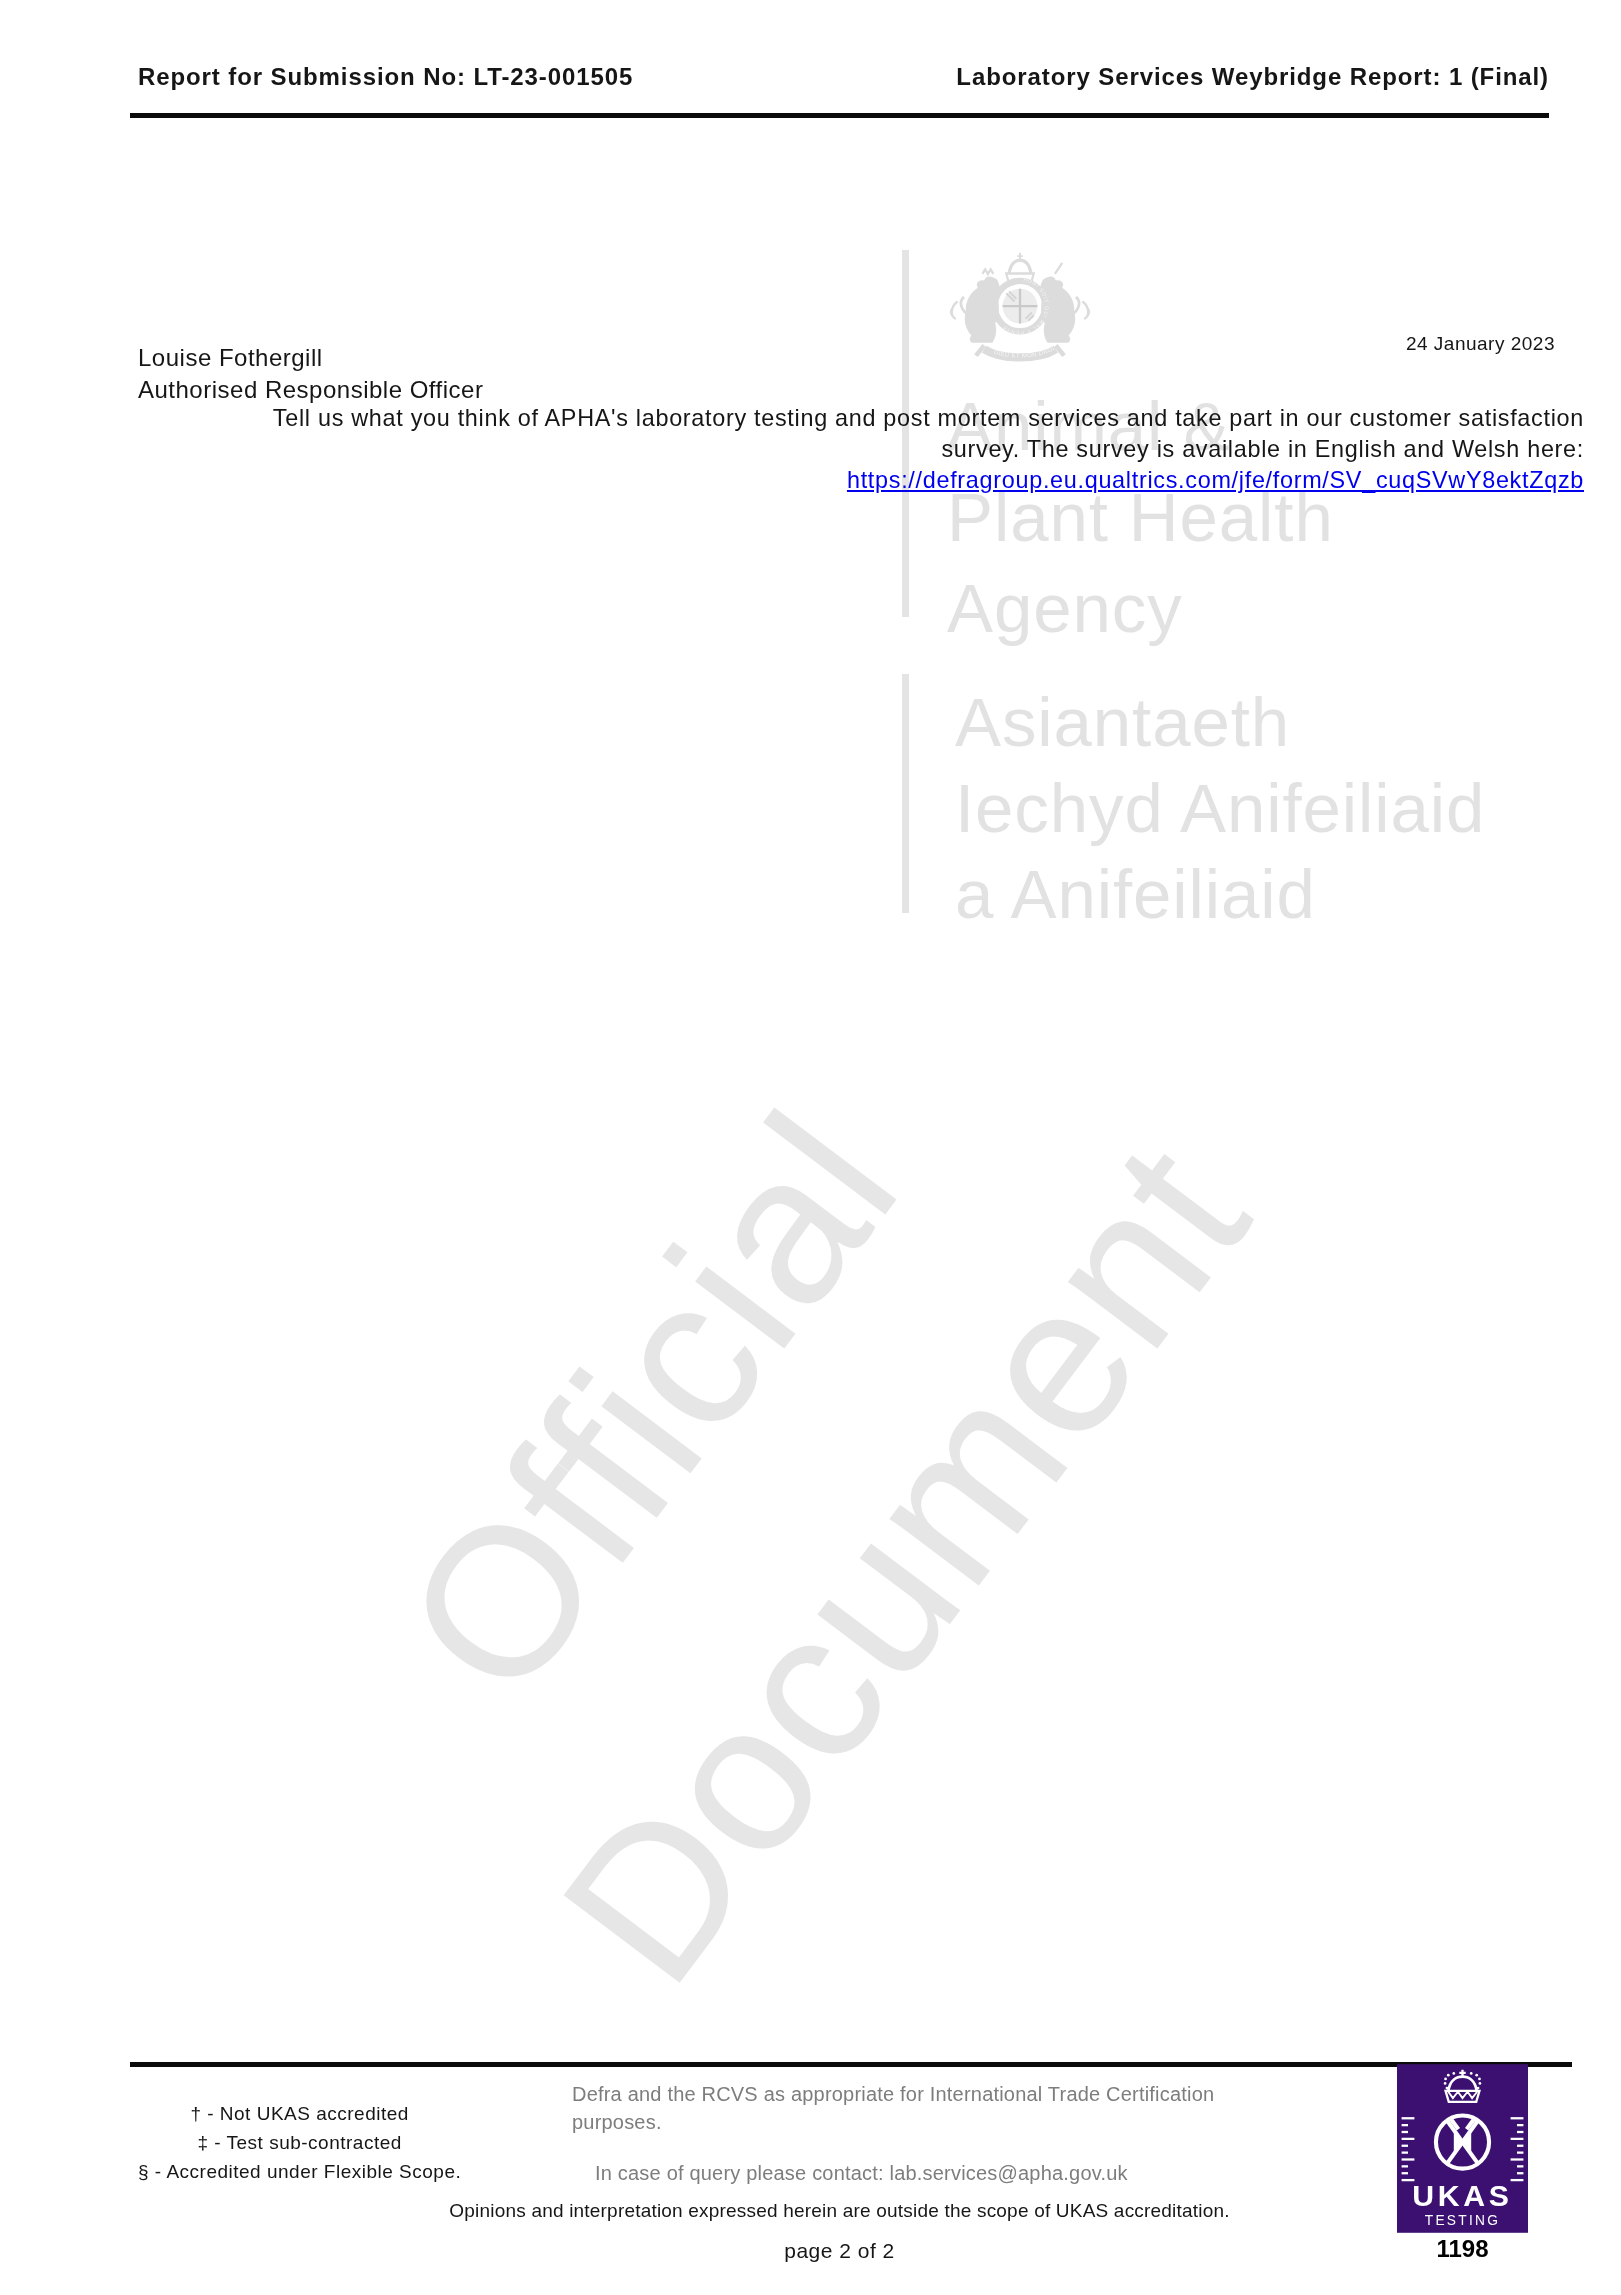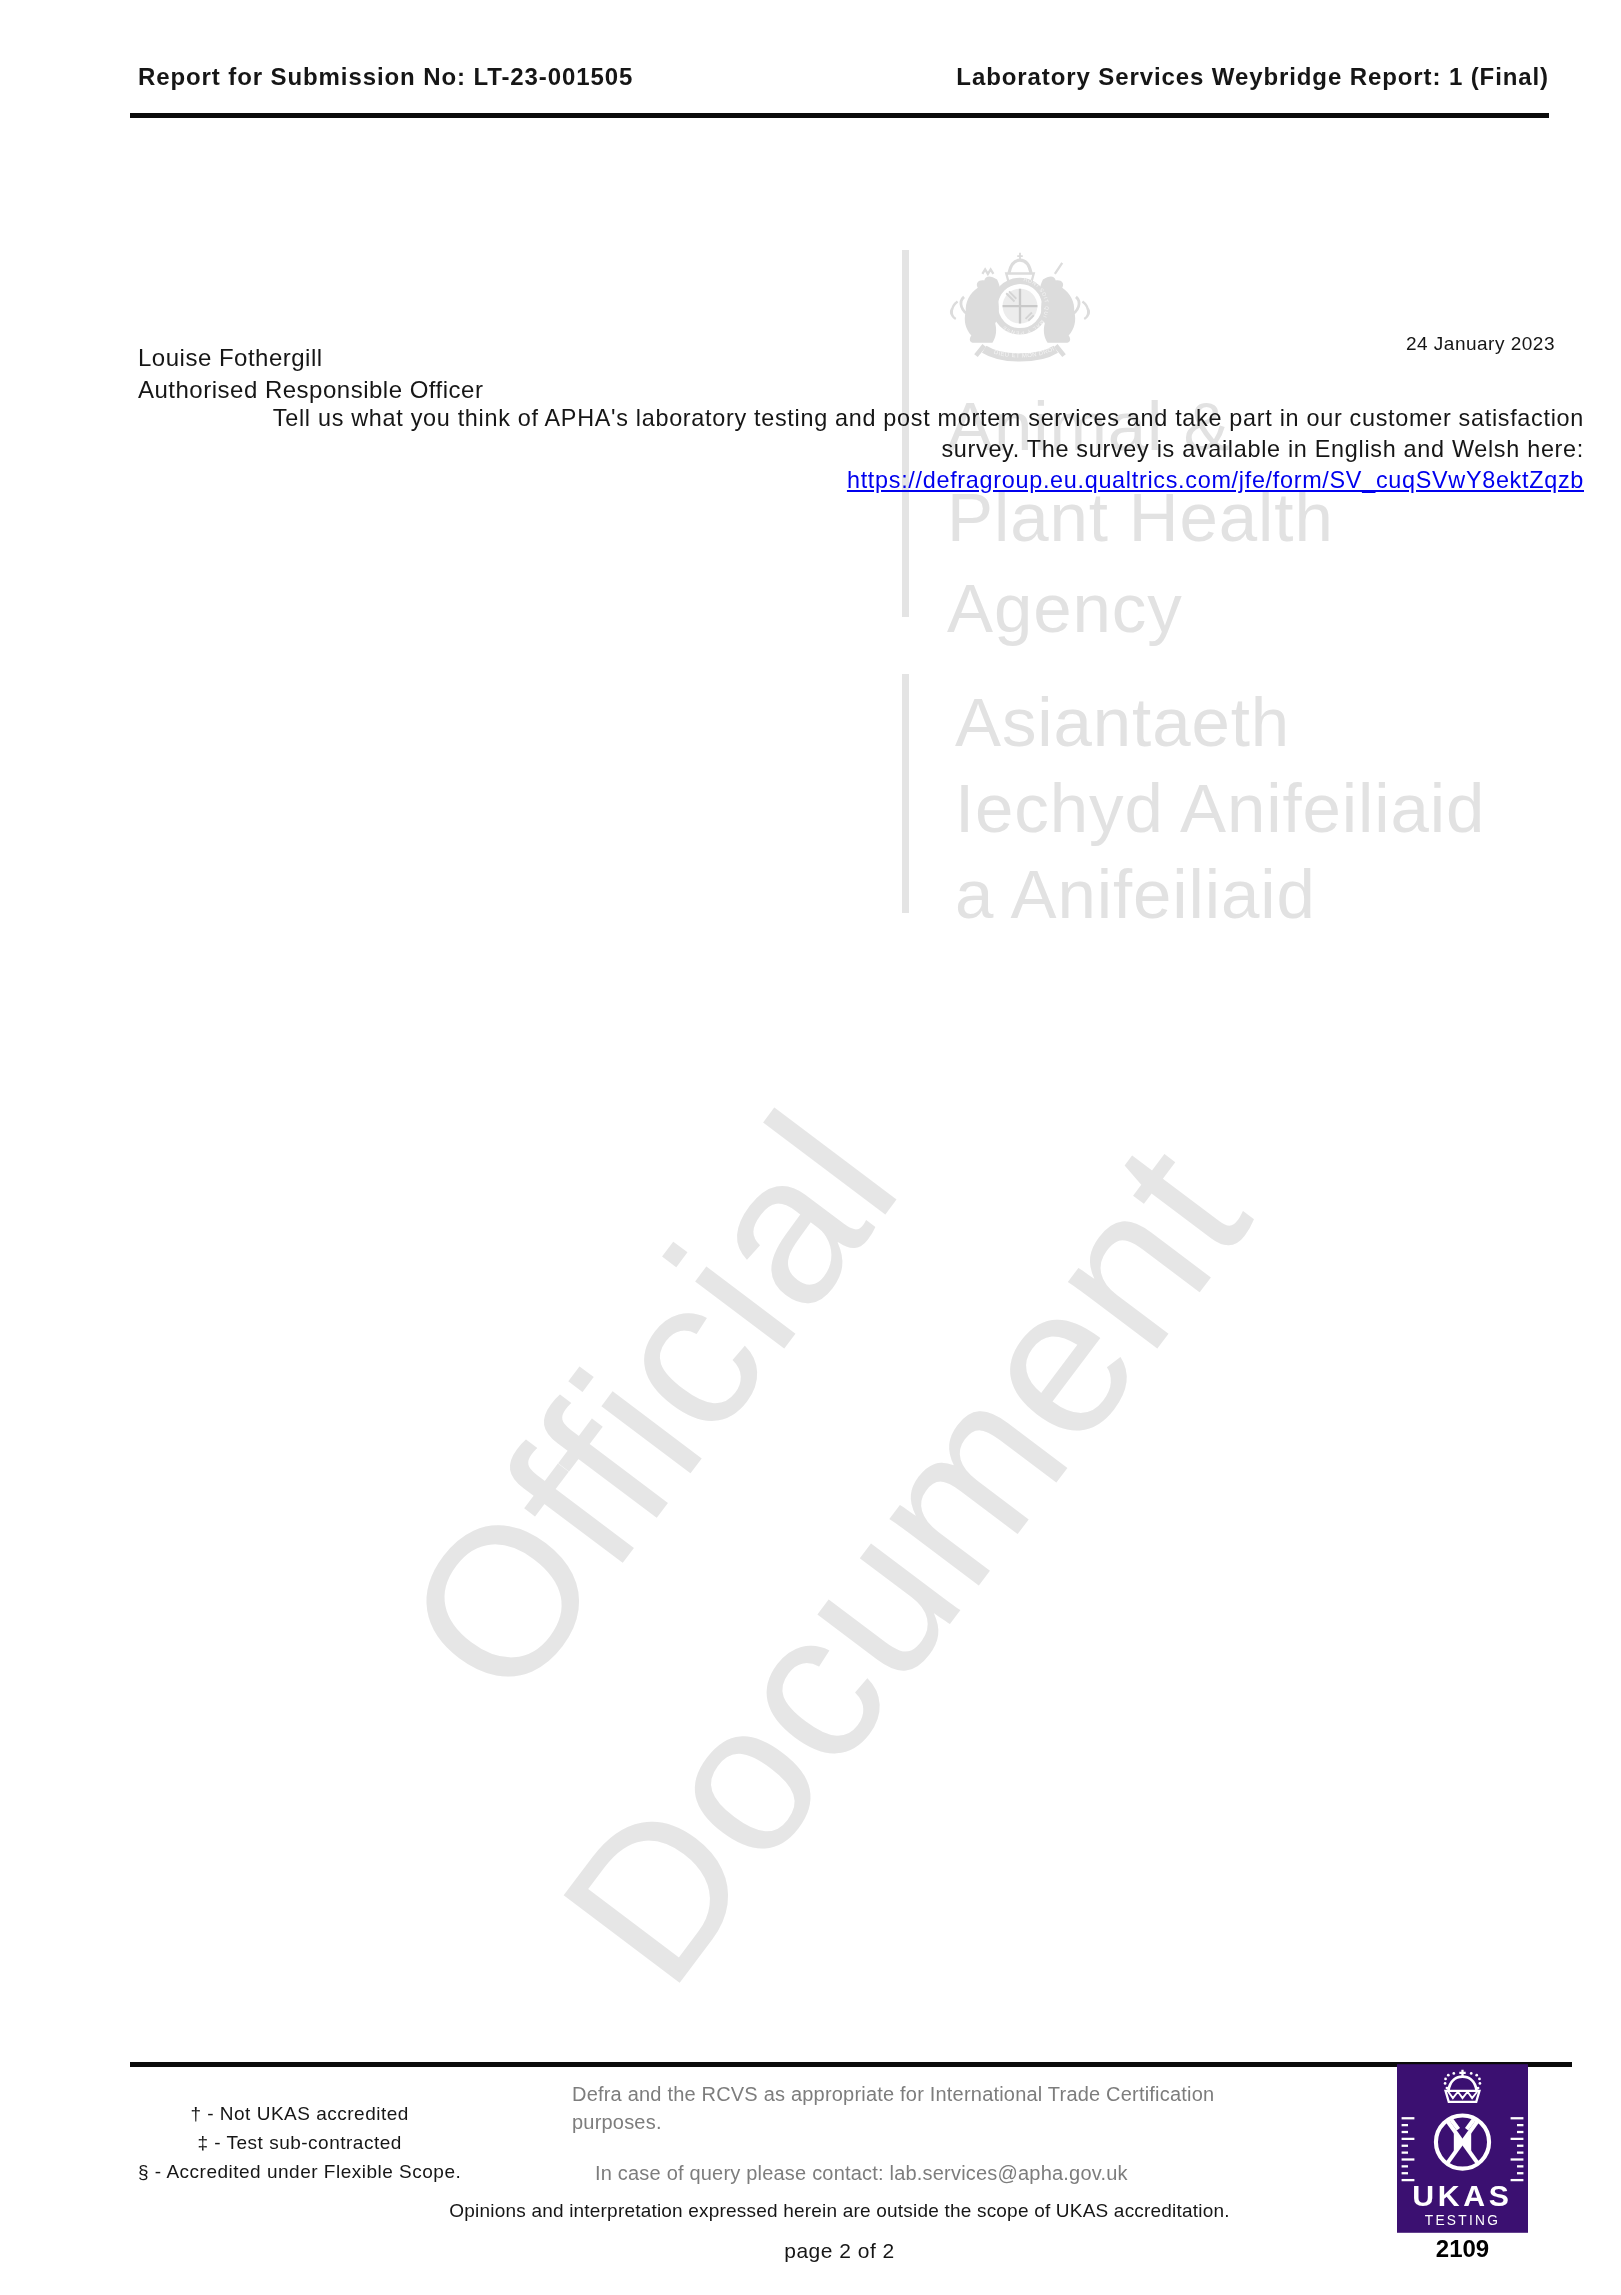--- a/index.html
+++ b/index.html
@@ -181,16 +181,16 @@
           <line x1="262" y1="193" x2="276" y2="193"></line>
         <line x1="248" y1="208" x2="276" y2="208"></line>
           <line x1="262" y1="223" x2="276" y2="223"></line>
         <line x1="262" y1="238" x2="276" y2="238"></line>
           <line x1="248" y1="253" x2="276" y2="253"></line>
       </g>
     </g>
     <text x="143" y="310" font-size="66" font-weight="bold" fill="#ffffff" text-anchor="middle" letter-spacing="8">UKAS</text>
     <text x="143" y="352" font-size="30" fill="#ffffff" text-anchor="middle" letter-spacing="5">TESTING</text>
   </svg>
-  <div class="ukas-number">2109</div>
+  <div class="ukas-number">1198</div>
 
 </div>
 
 
 </body></html>

